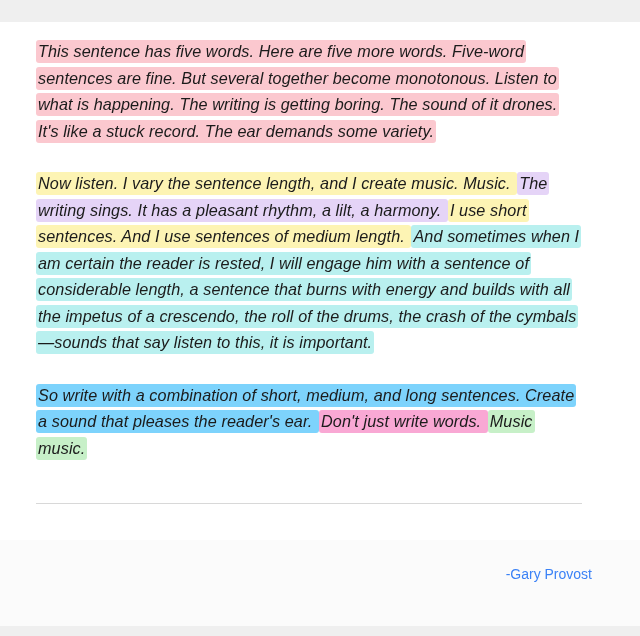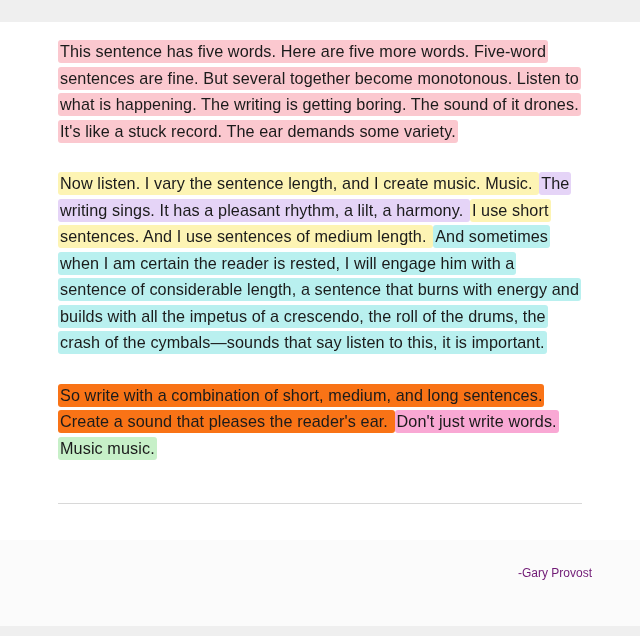--- a/index.html
+++ b/index.html
@@ -22,22 +22,23 @@
     display: flex;
     flex-direction: column;
   }
   .top-strip {
     height: 22px;
     background: #efefef;
     flex: 0 0 auto;
   }
   .content {
     flex: 1 1 auto;
-    padding: 16px 58px 0 58px;
+    padding: 16px 58px 0 36px;
     box-sizing: border-box;
+    font-style: italic;
   }
   .para {
     font-size: 16.2px;
     line-height: 26.5px;
     color: #1b1b1b;
     margin: 0 0 26px 0;
     letter-spacing: 0.1px;
   }
   .para:last-child { margin-bottom: 0; }
   .hl {
@@ -54,22 +55,22 @@
   .footer {
     flex: 0 0 auto;
     height: 86px;
     background: #fbfbfb;
     position: relative;
   }
   .attribution {
     position: absolute;
     right: 48px;
     top: 26px;
-    font-size: 12px;
-    color: #701a75;
+    font-size: 14px;
+    color: #3b82f6;
   }
   .bottom-strip {
     height: 10px;
     background: #efefef;
     flex: 0 0 auto;
   }
 </style>
 </head>
 <body>
 
@@ -81,21 +82,21 @@
 
     <p class="para">
       <span class="hl" style="background: rgb(251, 200, 207);">This sentence has five words. Here are five more words. Five-word sentences are fine. But several together become monotonous. Listen to what is happening. The writing is getting boring. The sound of it drones. It's like a stuck record. The ear demands some variety.</span>
     </p>
 
     <p class="para">
       <span class="hl" style="background: rgb(253, 244, 180);">Now listen. I vary the sentence length, and I create music. Music. </span><span class="hl" style="background: rgb(229, 212, 247);">The writing sings. It has a pleasant rhythm, a lilt, a harmony. </span><span class="hl" style="background: rgb(253, 244, 180);">I use short sentences. And I use sentences of medium length. </span><span class="hl" style="background: rgb(185, 240, 239);">And sometimes when I am certain the reader is rested, I will engage him with a sentence of considerable length, a sentence that burns with energy and builds with all the impetus of a crescendo, the roll of the drums, the crash of the cymbals—sounds that say listen to this, it is important.</span>
     </p>
 
     <p class="para">
-      <span class="hl" style="background: #f97316;">So write with a combination of short, medium, and long sentences. Create a sound that pleases the reader's ear. </span><span class="hl" style="background: #f9a8d4;">Don't just write words. </span><span class="hl" style="background: rgb(199, 240, 200);">Music music.</span>
+      <span class="hl" style="background: #7dd3fc;">So write with a combination of short, medium, and long sentences. Create a sound that pleases the reader's ear. </span><span class="hl" style="background: #f9a8d4;">Don't just write words. </span><span class="hl" style="background: rgb(199, 240, 200);">Music music.</span>
     </p>
 
     <div class="divider" style="margin-top:42px;"></div>
   </div>
 
   <div class="footer">
     <div class="attribution">-Gary Provost</div>
   </div>
 
   <div class="bottom-strip"></div>

